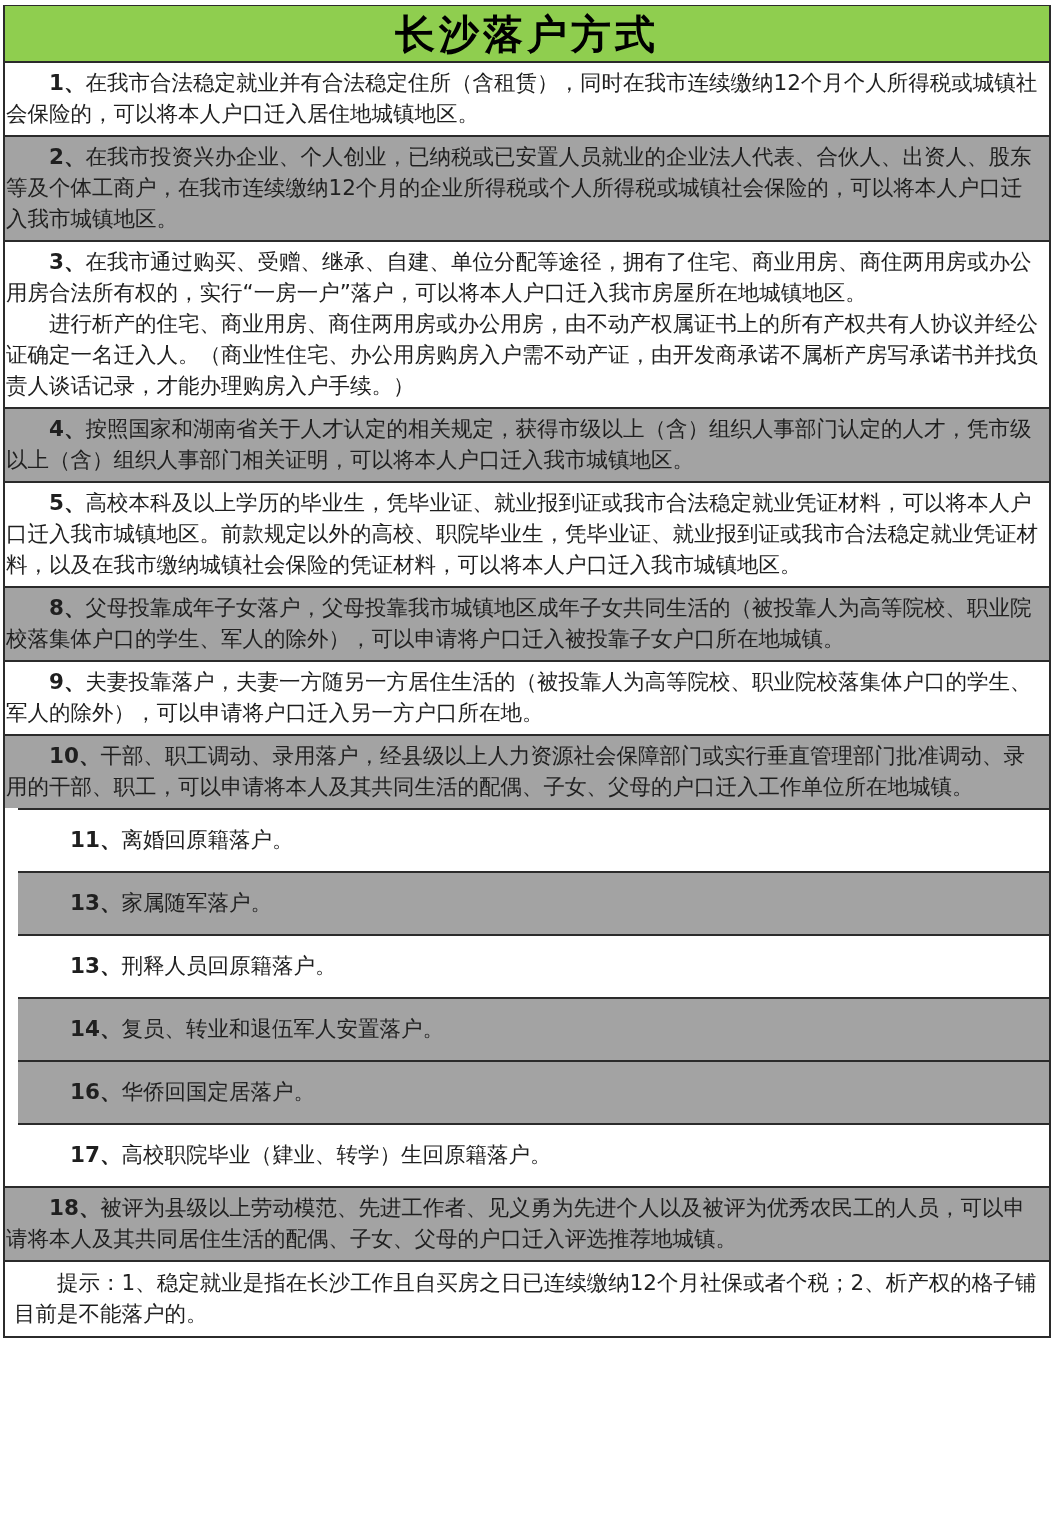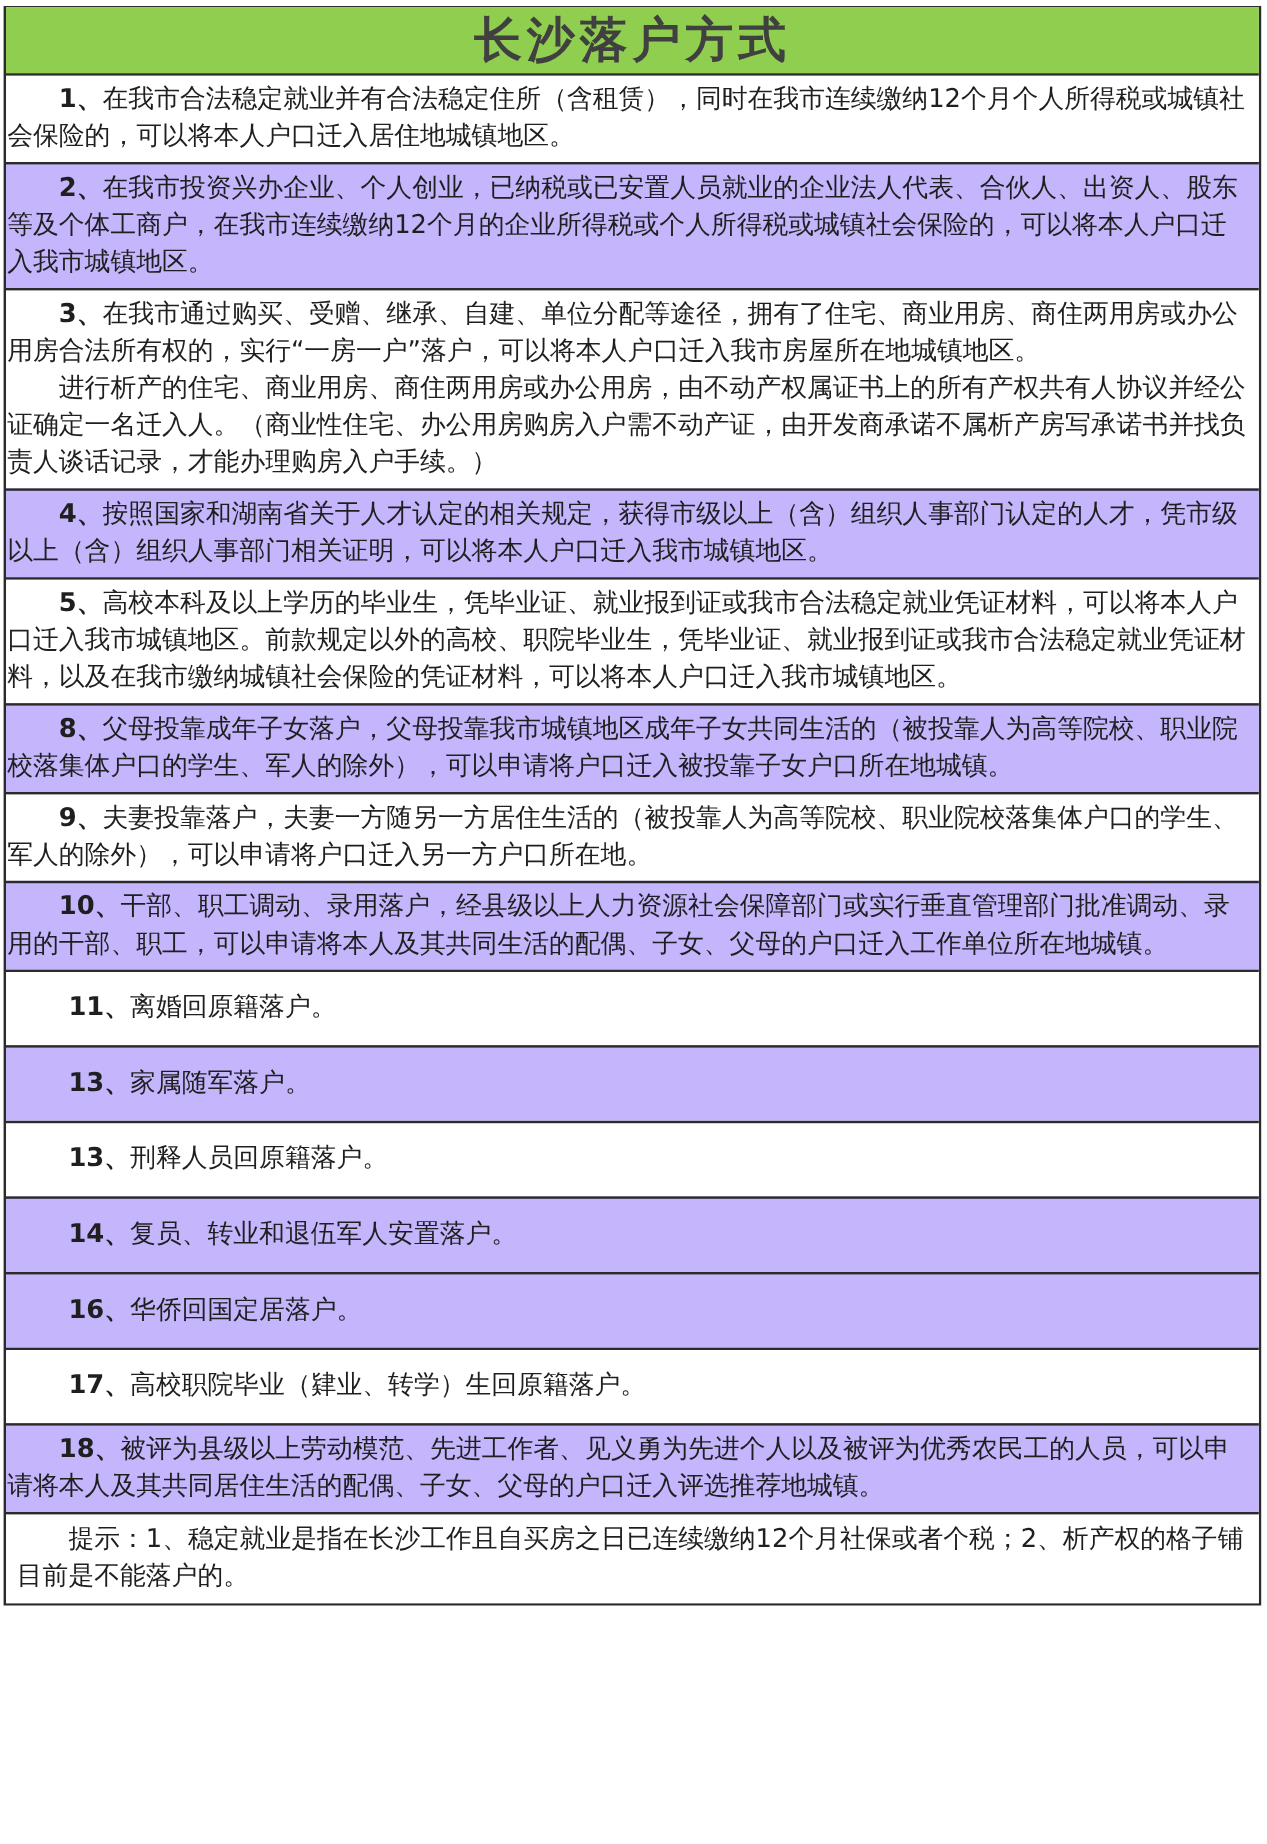--- a/index.html
+++ b/index.html
@@ -20,39 +20,39 @@
     border: 2px solid #2b2b2b;
     border-top-width: 1px;
   }
   .row {
     border-top: 2px solid #2b2b2b;
     padding: 4px 9px 6px 1px;
     font-size: 21.5px;
     line-height: 31px;
   }
   .row:first-child { border-top: none; }
-  .green { background: #c4b5fd; }
+  .green { background: #a3a3a3; }
   .white { background: #ffffff; }
   .para {
     margin: 0;
     text-indent: 2em;
     word-break: break-all;
   }
   .num { font-weight: bold; }
   .title-row {
     background: #8FCE4F;
     text-align: center;
     font-size: 40px;
     font-weight: bold;
     letter-spacing: 4px;
     line-height: 46px;
     padding: 5px 0 4px 0;
-    color: #404040;
+    color: #000000;
   }
-  .short { padding: 14px 9px 16px 9px; }
+  .short { padding: 14px 9px 16px 9px; margin-left: 13px; }
   .tips-row { padding: 5px 9px 7px 9px; }
 </style>
 </head>
 <body>
 
 <div class="sheet">
 
   <div class="row title-row">长沙落户方式</div>
 
   <div class="row white">

